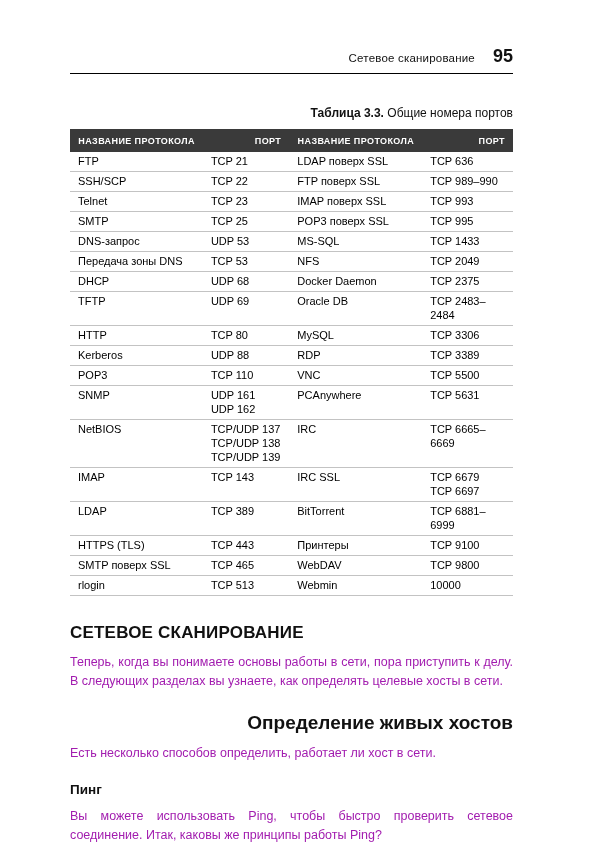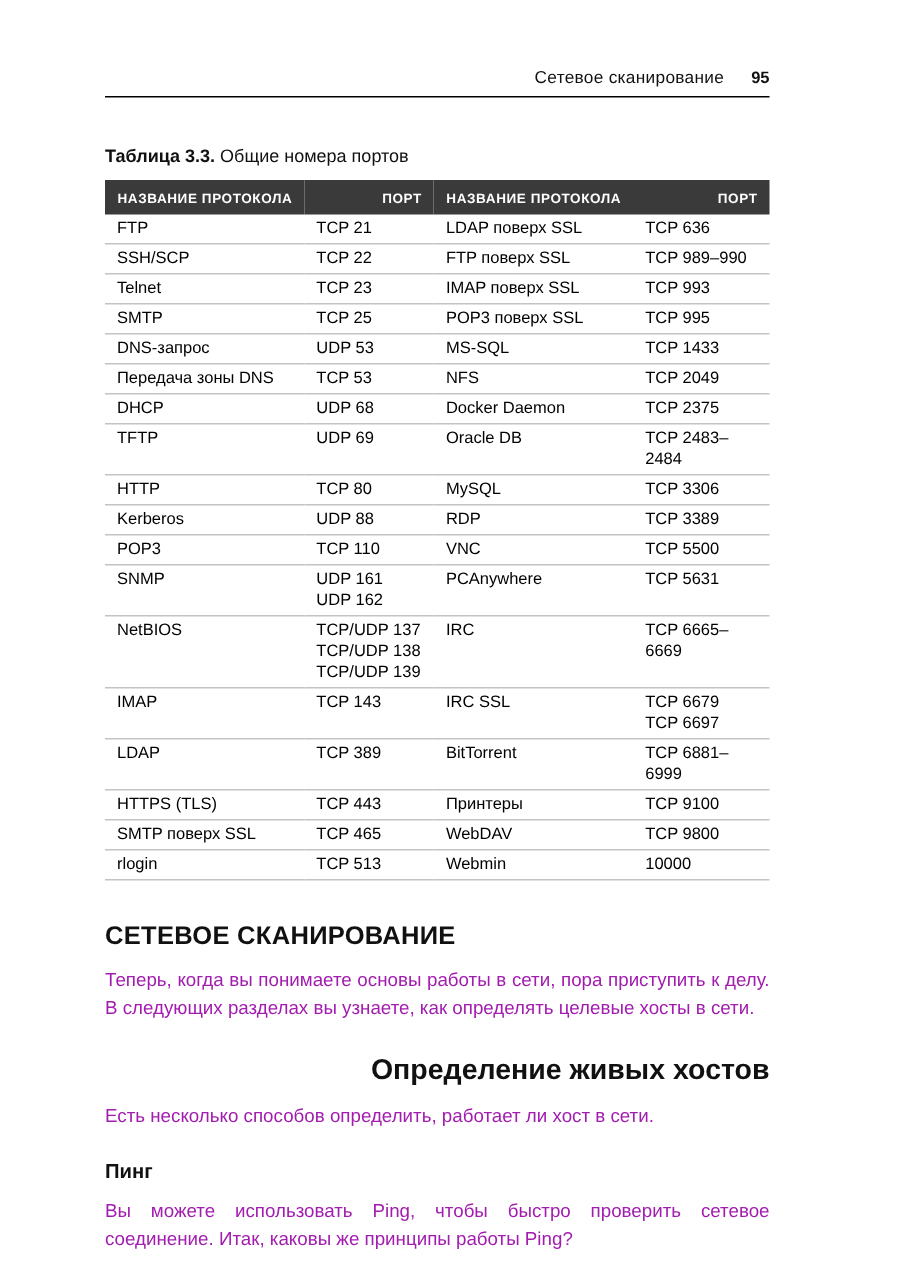--- a/index.html
+++ b/index.html
@@ -23,27 +23,28 @@
   .running-header {
     display: flex;
     justify-content: flex-end;
     align-items: baseline;
     gap: 18px;
     padding-bottom: 6px;
     border-bottom: 1px solid #000000;
     font-size: 11.5px;
   }
   .running-title { letter-spacing: 0.2px; }
-  .page-number { font-weight: bold; font-size: 11px; }
+  .page-number { font-weight: bold; font-size: 18px; }
 
   
   .table-caption {
     margin-top: 32px;
     margin-bottom: 9px;
     font-size: 12px;
+    text-align: right;
   }
   .caption-label { font-weight: bold; }
 
   
   table.port-table {
     width: 100%;
     border-collapse: collapse;
     table-layout: fixed;
   }
   table.port-table col.c1 { width: 30%; }

